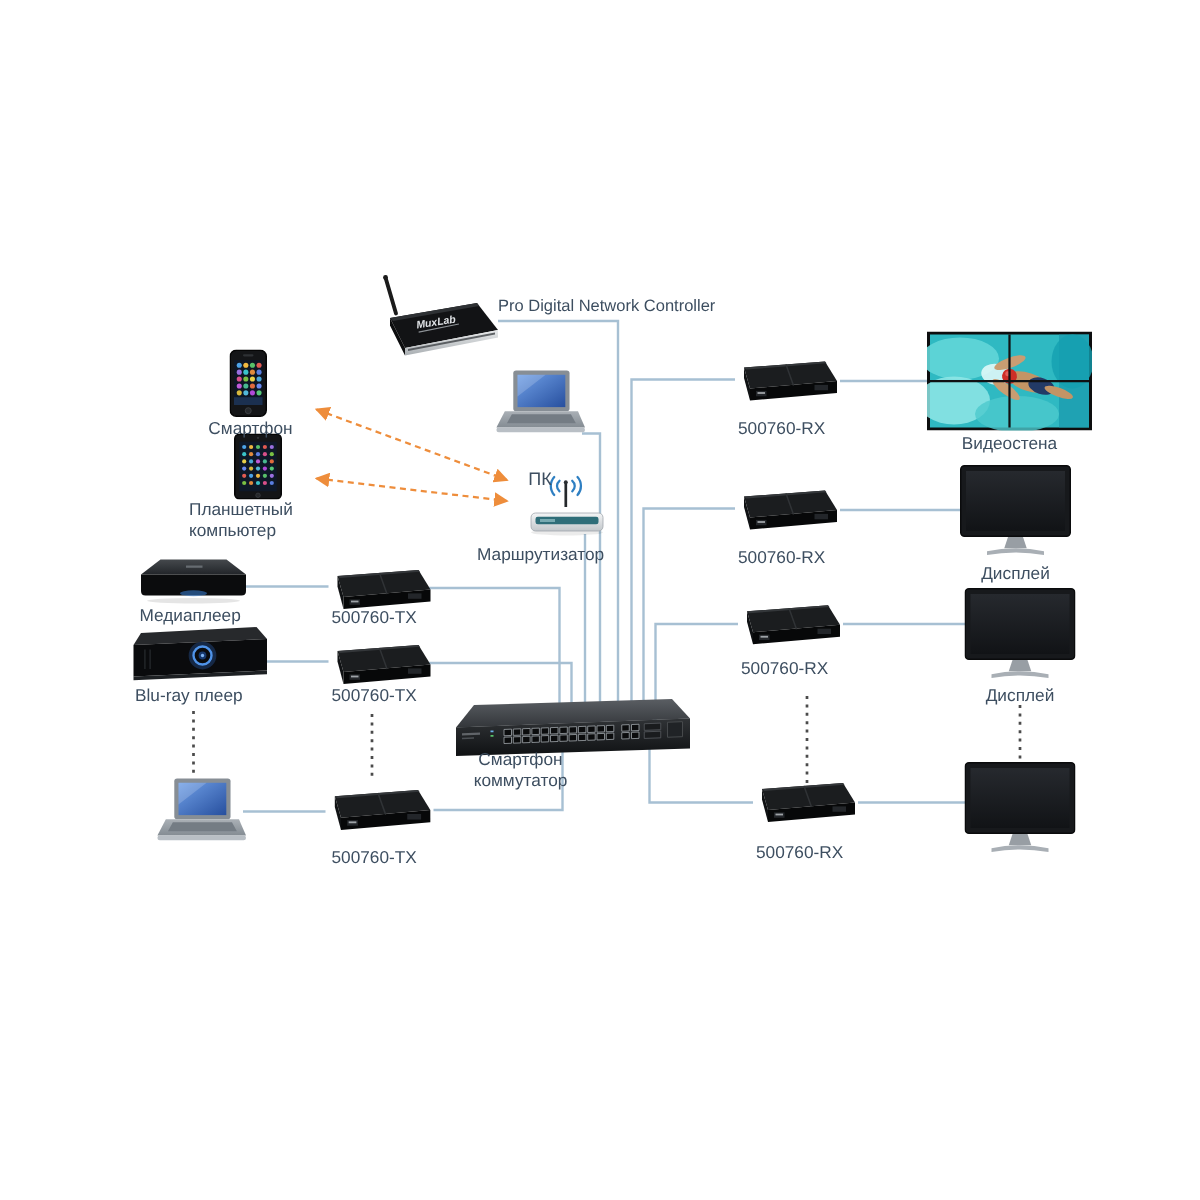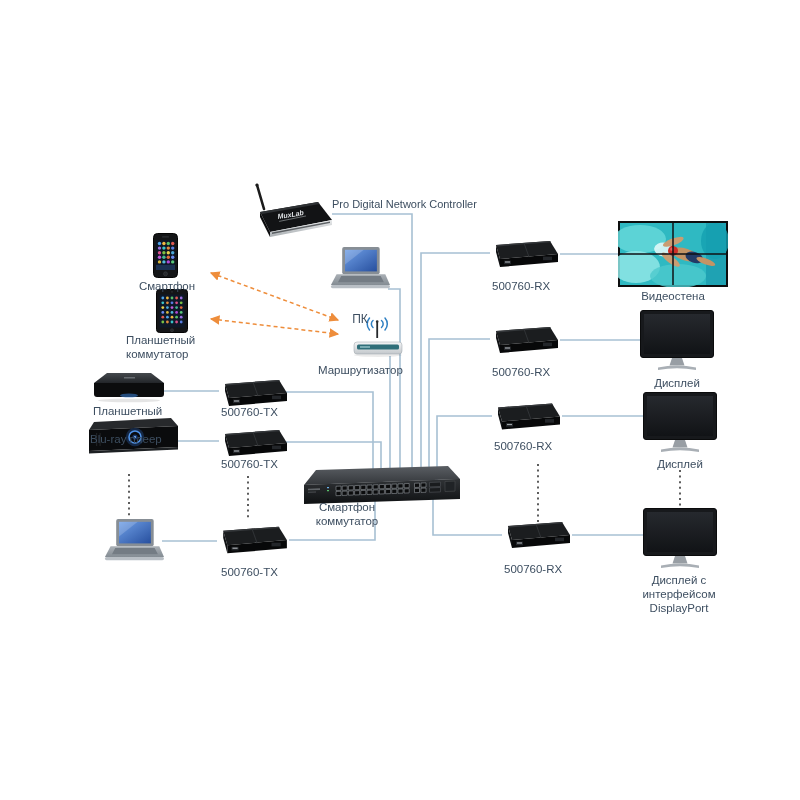--- a/index.html
+++ b/index.html
@@ -189,21 +189,21 @@
         <circle cx="20.6" cy="28.2" r="1.4" fill="#58c06a"></circle>
         <circle cx="25.2" cy="28.2" r="1.4" fill="#9a6fe0"></circle>
       <circle cx="6.8" cy="33" r="1.4" fill="#7ac043"></circle>
         <circle cx="11.4" cy="33" r="1.4" fill="#e08a3c"></circle>
         <circle cx="16" cy="33" r="1.4" fill="#3ac2c9"></circle>
         <circle cx="20.6" cy="33" r="1.4" fill="#d84f8a"></circle>
         <circle cx="25.2" cy="33" r="1.4" fill="#5a7ee0"></circle>
     </g>
     <circle cx="16" cy="41.2" r="1.5" fill="#26282b" stroke="#3c3f43" stroke-width="0.5"></circle>
   </svg>
-  <div class="lbl" style="left:126px;top:334px;width:88px">Планшетный коммутатор</div>
+  <div class="lbl" style="left:126px;top:334px;width:88px">Планшетный компьютер</div>
 
   <svg class="dev" style="left:330px;top:246px" width="60" height="48">
     <use href="#sym-laptop" width="60" height="48"></use>
   </svg>
   <div class="lbl ctr" style="left:330px;top:312px;width:60px;font-size:12px">ПК</div>
 
   <svg class="dev" style="left:352px;top:316px" width="52" height="44">
     <rect x="24.3" y="6" width="1.8" height="16" fill="#25282b"></rect>
     <circle cx="25.2" cy="5.5" r="1.3" fill="#2b2e31"></circle>
     <g stroke="#2e7fc2" fill="none" stroke-width="1.5" stroke-linecap="round">
@@ -219,39 +219,39 @@
   </svg>
   <div class="lbl nw" style="left:318px;top:364px">Маршрутизатор</div>
 
   <svg class="dev" style="left:94px;top:371px" width="70" height="32">
     <ellipse cx="35" cy="29.5" rx="31" ry="1.8" fill="#000000" opacity="0.1"></ellipse>
     <polygon points="13,2 57,2 70,12 0,12" fill="url(#mpg)"></polygon>
     <rect x="30" y="6" width="11" height="1.5" fill="#70757a" opacity="0.85"></rect>
     <path d="M0,12 h70 v11 q0,3 -3,3 h-64 q-3,0 -3,-3 z" fill="#0b0c0d"></path>
     <ellipse cx="35" cy="24.5" rx="9" ry="2" fill="#3b82d8" opacity="0.55"></ellipse>
   </svg>
-  <div class="lbl nw" style="left:93px;top:405px">Планшетный</div>
+  <div class="lbl nw" style="left:93px;top:405px">Медиаплеер</div>
 
   <svg class="dev" style="left:217px;top:377px" width="74" height="32">
     <use href="#sym-extender" width="74" height="32"></use>
   </svg>
   <div class="lbl nw" style="left:221px;top:406px">500760-TX</div>
 
   <svg class="dev" style="left:88px;top:417px" width="90" height="40">
     <polygon points="6,5 83,1 90,9 1,13" fill="#27292c"></polygon>
     <polygon points="1,13 90,9 90,30 1,34" fill="#0a0b0d"></polygon>
     <polygon points="1,34 90,30 90,32.5 1,36.5" fill="#1d2023"></polygon>
     <rect x="8" y="16" width="1.2" height="13" fill="#1e2124"></rect>
     <rect x="11.5" y="16" width="1.2" height="13" fill="#1e2124"></rect>
     <circle cx="47" cy="20" r="7.5" fill="none" stroke="#2a5fae" stroke-width="3.5" opacity="0.35"></circle>
     <circle cx="47" cy="20" r="6" fill="none" stroke="#4f93e8" stroke-width="1.6"></circle>
     <circle cx="47" cy="20" r="2.6" fill="#16386e"></circle>
     <circle cx="47" cy="20" r="1.1" fill="#7fb4f2"></circle>
   </svg>
-  <div class="lbl nw" style="left:90px;top:433px">Blu-ray плеер</div>
+  <div class="lbl nw" style="left:90px;top:458px">Blu-ray плеер</div>
 
   <svg class="dev" style="left:217px;top:427px" width="74" height="32">
     <use href="#sym-extender" width="74" height="32"></use>
   </svg>
   <div class="lbl nw" style="left:221px;top:458px">500760-TX</div>
 
   <svg class="dev" style="left:104px;top:518px" width="60" height="48">
     <use href="#sym-laptop" width="60" height="48"></use>
   </svg>
 
@@ -353,15 +353,14 @@
   <div class="lbl ctr" style="left:643px;top:458px;width:74px">Дисплей</div>
 
   <svg class="dev" style="left:500px;top:518px" width="74" height="34">
     <use href="#sym-extender" width="74" height="34"></use>
   </svg>
   <div class="lbl nw" style="left:504px;top:563px">500760-RX</div>
 
   <svg class="dev" style="left:643px;top:508px" width="74" height="64">
     <use href="#sym-monitor" width="74" height="64"></use>
   </svg>
-  <div class="lbl ctr" style="left:626px;top:574px;width:106px">Дисплей с интерфейсом DisplayPort</div>
 
 </div>
 
 </body></html>

